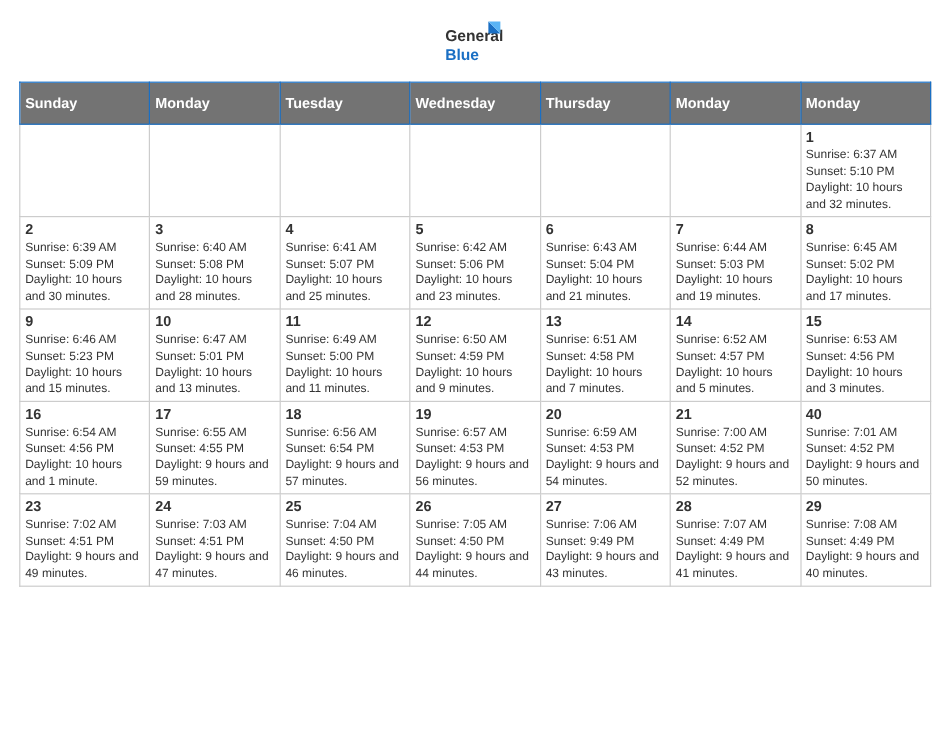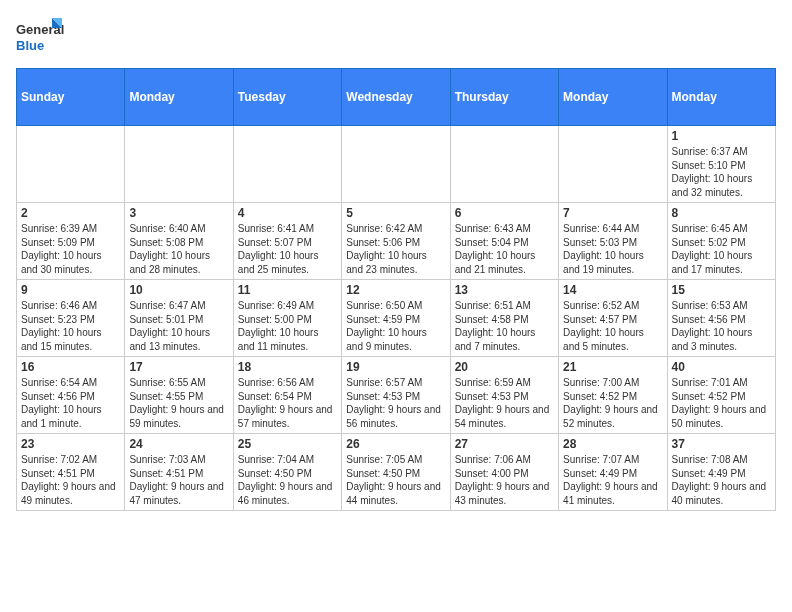--- a/index.html
+++ b/index.html
@@ -11,21 +11,21 @@
       overflow: hidden;
     }
     .page {
       width: 792px;
       min-height: 612px;
       background: #fff;
       padding: 16px 16px 10px 16px;
     }
     .header {
       display: flex;
-      justify-content: flex-start;
+      justify-content: center;
       align-items: flex-start;
       margin-bottom: 10px;
     }
     .logo {
       display: flex;
       align-items: center;
       gap: 4px;
     }
     .title-block {
       text-align: right;
@@ -39,25 +39,25 @@
     .location {
       font-size: 14px;
       color: #555;
     }
     .calendar {
       width: 100%;
       border-collapse: collapse;
       border: 1px solid #ccc;
     }
     .calendar thead tr th {
-      background: #3b82f6;
+      background: #737373;
       color: #fff;
       font-size: 12px;
       font-weight: bold;
-      padding: 21px 4px;
+      padding: 10px 4px;
       text-align: left;
       border: 1px solid #1a6fc4;
     }
     .calendar tbody tr td {
       vertical-align: top;
       border: 1px solid #ccc;
       padding: 3px 4px;
       width: calc(100% / 7);
       min-height: 72px;
       background: #fff;
@@ -302,33 +302,33 @@
           <td>
             <div class="day-num">26</div>
             <div class="day-info">Sunrise: 7:05 AM
 Sunset: 4:50 PM
 Daylight: 9 hours
 and 44 minutes.</div>
           </td>
           <td>
             <div class="day-num">27</div>
             <div class="day-info">Sunrise: 7:06 AM
-Sunset: 4:00 PM
+Sunset: 9:49 PM
 Daylight: 9 hours
 and 43 minutes.</div>
           </td>
           <td>
             <div class="day-num">28</div>
             <div class="day-info">Sunrise: 7:07 AM
 Sunset: 4:49 PM
 Daylight: 9 hours
 and 41 minutes.</div>
           </td>
           <td>
-            <div class="day-num">37</div>
+            <div class="day-num">29</div>
             <div class="day-info">Sunrise: 7:08 AM
 Sunset: 4:49 PM
 Daylight: 9 hours
 and 40 minutes.</div>
           </td>
         </tr>
       </tbody>
   </table>
 </div>
 

